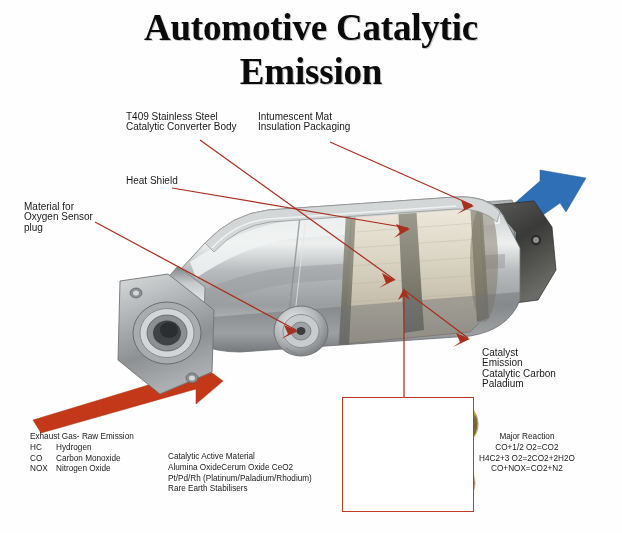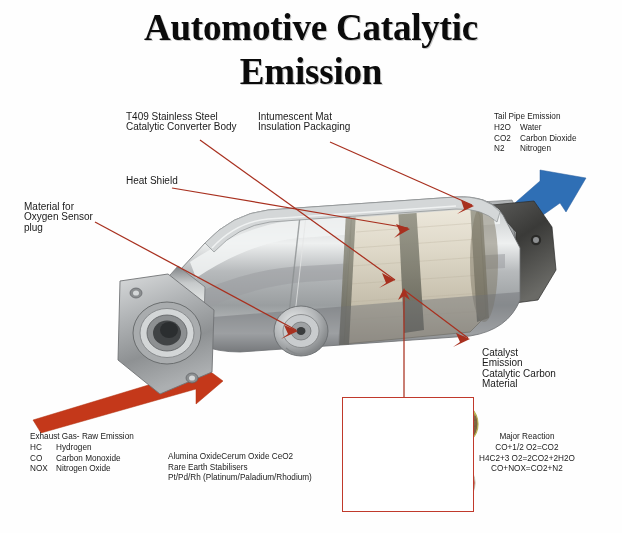--- a/index.html
+++ b/index.html
@@ -331,57 +331,46 @@
   <div class="lbl" style="left:126px;top:176px;text-align:center;">
     <span class="row">Heat Shield</span>
   </div>
 
   <div class="lbl" style="left:24px;top:202px;">
     <span class="row">Material for</span>
     <span class="row">Oxygen Sensor</span>
     <span class="row">plug</span>
   </div>
 
-  <div class="legend" style="left:494px;top:112px;">
-    <span class="hdr">Tail Pipe Emission</span>
-    <span class="ent">
-      <span class="k">H2O</span><span>Water</span>
-    </span>
-    <span class="ent">
-      <span class="k">CO2</span><span>Carbon Dioxide</span>
-    </span>
-    <span class="ent">
-      <span class="k">N2</span><span>Nitrogen</span>
-    </span>
-  </div>
 
   <div class="lbl" style="left:482px;top:348px;">
     <span class="row">Catalyst</span>
     <span class="row">Emission</span>
     <span class="row">Catalytic Carbon</span>
-    <span class="row">Material</span>
+    <span class="row">Paladium</span>
   </div>
 
   <div class="legend" style="left:30px;top:432px;">
     <span class="hdr">Exhaust Gas- Raw Emission</span>
     <span class="ent">
       <span class="k">HC</span><span>Hydrogen</span>
     </span>
     <span class="ent">
       <span class="k">CO</span><span>Carbon Monoxide</span>
     </span>
     <span class="ent">
       <span class="k">NOX</span><span>Nitrogen Oxide</span>
     </span>
   </div>
 
   <div class="legend" style="left:168px;top:452px;">
+    <span class="hdr">Catalytic Active Material</span>
     <span class="ent">Alumina OxideCerum Oxide CeO2</span>
+    <span class="ent">Pt/Pd/Rh (Platinum/Paladium/Rhodium)</span>
     <span class="ent">Rare Earth Stabilisers</span>
-    <span class="ent">Pt/Pd/Rh (Platinum/Paladium/Rhodium)</span>
   </div>
 
   <div class="legend" style="left:479px;top:432px;text-align:center;">
     <span class="hdr">Major Reaction</span>
     <span class="ent">CO+1/2 O2=CO2</span>
     <span class="ent">H4C2+3 O2=2CO2+2H2O</span>
     <span class="ent">CO+NOX=CO2+N2</span>
   </div>
 
 </div>

